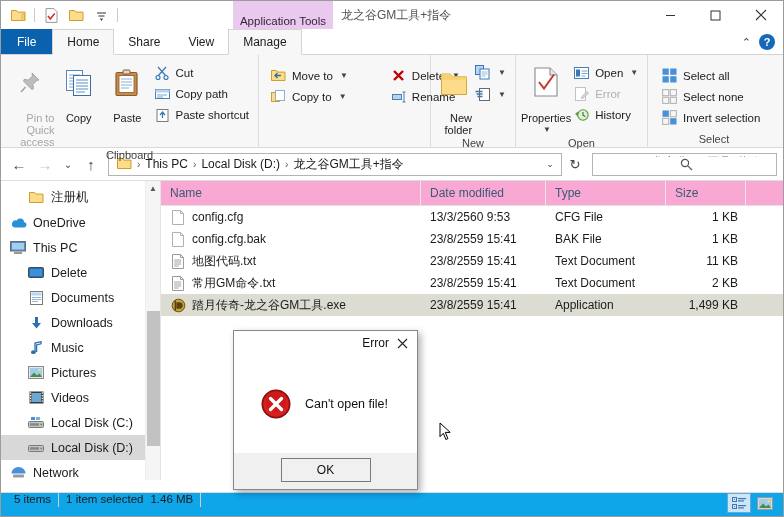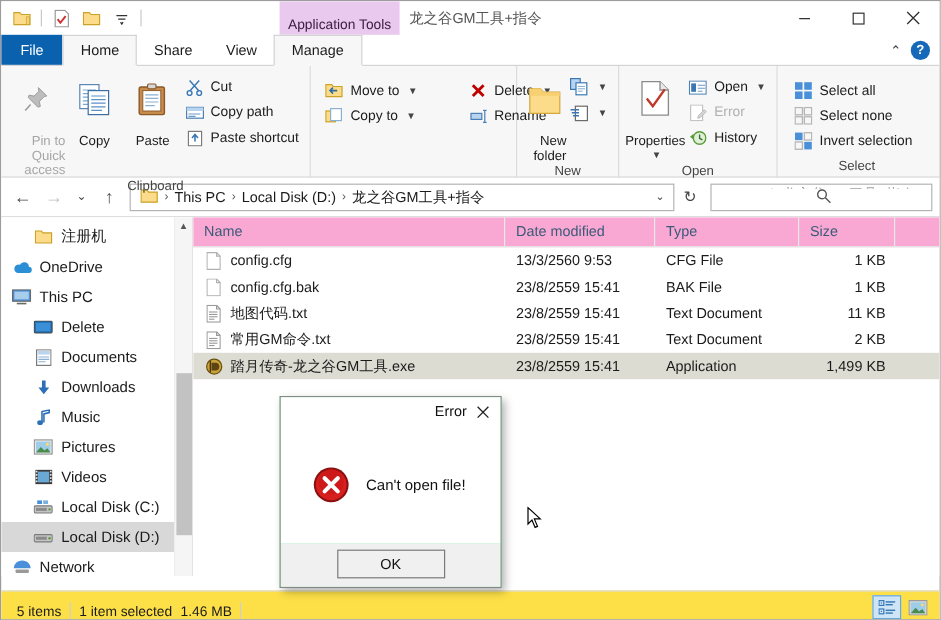--- a/index.html
+++ b/index.html
@@ -293,24 +293,24 @@
   .cell.c-date { width: 125px; padding-left: 9px; color: #1b1b1b; }
   .cell.c-type { width: 120px; padding-left: 9px; }
   .cell.c-size { width: 80px; justify-content: flex-end; padding-right: 8px; }
   .fico { width: 16px; height: 16px; display: flex; align-items: center; justify-content: center; }
 
   
   .status {
     position: absolute;
     left: 0; right: 0; bottom: 0;
     height: 24px;
-    background: #fde047;
+    background: #0ea5e9;
     border-top: 1px solid #dcdcdc;
     display: flex;
-    align-items: flex-end;
+    align-items: flex-start;
     padding: 0 6px;
     font-size: 11.5px;
     color: #1b1b1b;
   }
   .status .seg { padding: 0 7px; }
   .status .divider { width: 1px; height: 14px; background: #cfcfcf; }
   .status .spacer { flex: 1; }
   .viewbtn {
     width: 24px; height: 20px;
     display: flex; align-items: center; justify-content: center;

